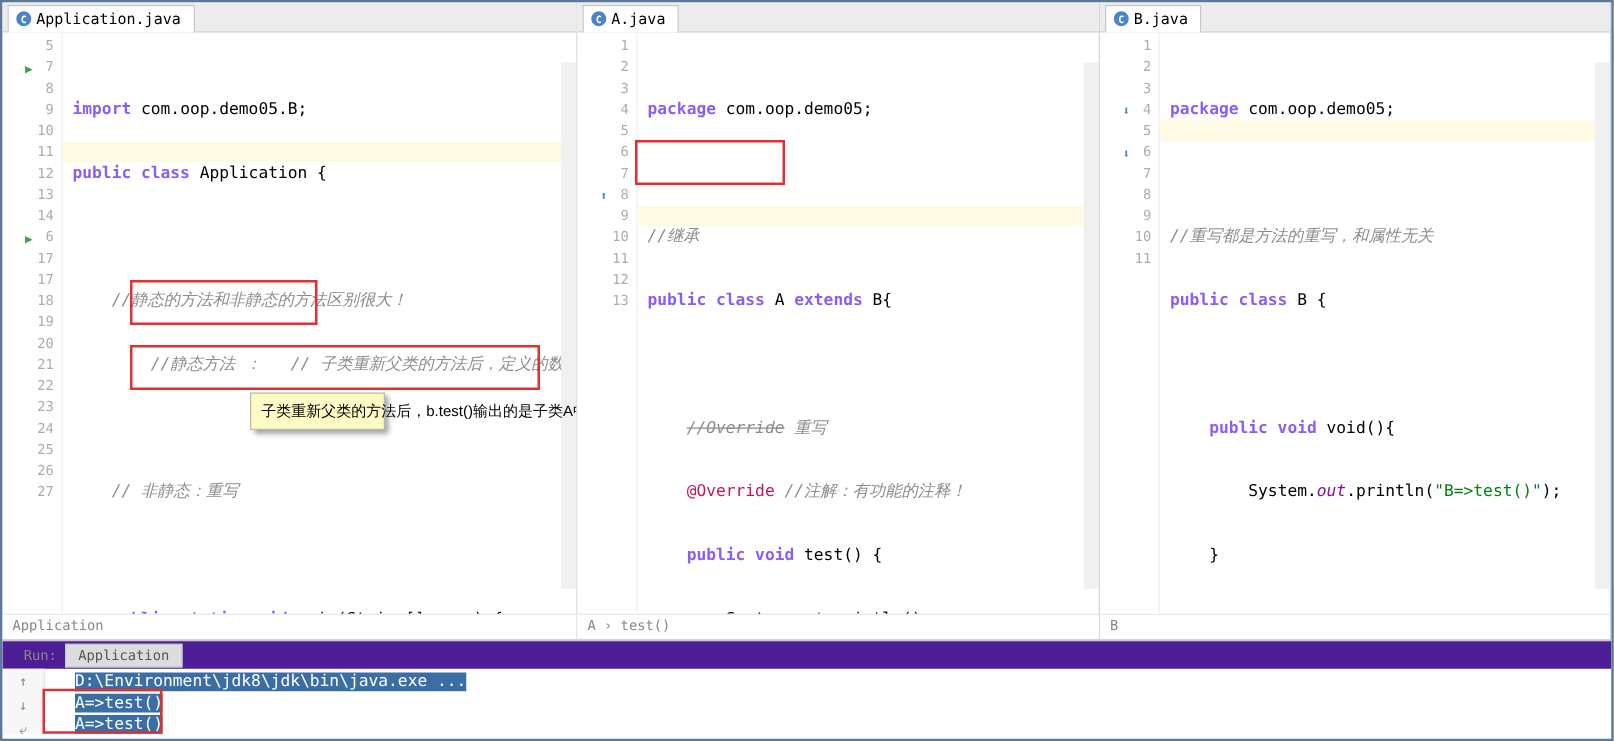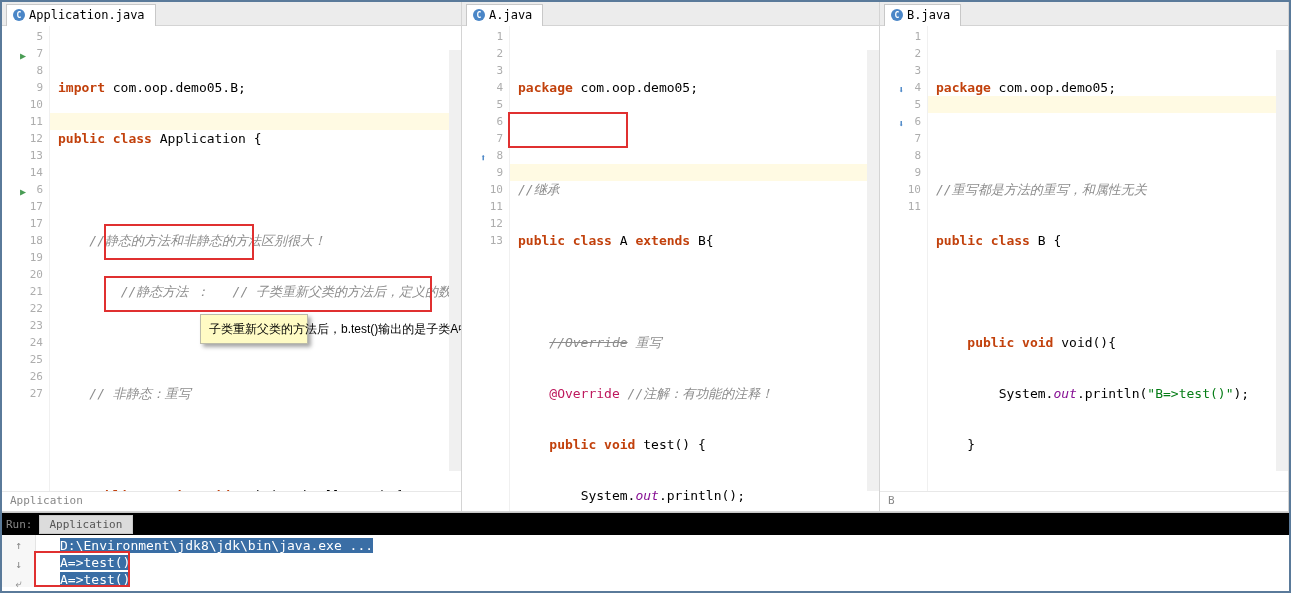--- a/index.html
+++ b/index.html
@@ -13,30 +13,30 @@
 .file-tab { background: #fff; border: 1px solid #c8c8c8; border-bottom: none; padding: 2px 10px 2px 6px; font-size: 12px; display: flex; align-items: center; gap: 4px; height: 22px; margin-top: 2px; }
 .file-icon { width: 12px; height: 12px; background: #4a86c7; border-radius: 50%; color: #fff; font-size: 8px; display: flex; align-items: center; justify-content: center; font-weight: bold; }
 .code-area { flex: 1; display: flex; font-family: "Consolas", monospace; font-size: 13px; line-height: 17px; overflow: hidden; position: relative; }
 .gutter { width: 48px; background: #fff; text-align: right; color: #adadad; font-size: 11px; padding: 2px 6px 0 0; user-select: none; border-right: 1px solid #f0f0f0; position: relative; }
 .gutter .ln { height: 17px; }
 .gicons { position: absolute; left: 2px; width: 16px; }
 .gicons span { position: absolute; font-size: 10px; color: #6e6e6e; }
 .code { flex: 1; padding: 2px 0 0 8px; white-space: pre; position: relative; }
 .code .cl { height: 17px; display: block; }
 .hl-line { position: absolute; left: 0; right: 0; height: 17px; background: #fffae3; z-index: 0; }
-.kw { color: #c2410c; font-weight: bold; }
+.kw { color: #8b5cf6; font-weight: bold; }
 .str { color: #067d17; }
 .com { color: #8c8c8c; font-style: italic; }
 .ann { color: #be185d; }
 .it { font-style: italic; }
 .red-box { position: absolute; border: 2px solid #e03030; background: transparent; z-index: 5; }
 .note { position: absolute; background: #fffbc4; border: 1px solid #bba; box-shadow: 3px 3px 4px rgba(0,0,0,.35); padding: 6px 8px; font-family: "Microsoft YaHei", sans-serif; font-size: 12px; line-height: 16px; width: 108px; z-index: 10; }
 .breadcrumb { height: 20px; font-size: 11px; color: #888; padding: 2px 8px; border-top: 1px solid #e8e8e8; background: #fff; }
 .console { border-top: 1px solid #c8c8c8; }
-.console-tabbar { height: 22px; background: #000000; display: flex; align-items: center; font-size: 11px; color: #555; padding-left: 4px; }
+.console-tabbar { height: 22px; background: #4c1d95; display: flex; align-items: center; font-size: 11px; color: #555; padding-left: 17px; }
 .console-tabbar .run-lbl { color: #888; margin-right: 6px; }
 .console-tabbar .ctab { background: #dcdcdc; padding: 2px 10px; border: 1px solid #c8c8c8; }
 .console-body { display: flex; height: 52px; font-family: Consolas, monospace; font-size: 13px; line-height: 17px; }
 .console-gutter { width: 34px; background: #f7f7f7; border-right: 1px solid #e4e4e4; display: flex; flex-direction: column; align-items: center; padding-top: 2px; gap: 2px; color: #888; font-size: 11px; }
 .console-out { flex: 1; padding: 2px 24px; position: relative; }
 .console-out .sel { background: #3a6ea5; color: #fff; display: inline; }
 .scrollbar { position: absolute; right: 0; top: 24px; bottom: 20px; width: 12px; background: #f0f0f0; }
 </style>
 </head>
 <body>
@@ -144,20 +144,21 @@
         <span class="cl">    <span class="ann">@Override </span><span class="com">//注解：有功能的注释！</span></span>
         <span class="cl">    <span class="kw">public void</span><span> test() {</span></span>
         <span class="cl">        <span>System.</span><span class="it" style="color:#871094">out</span><span>.println();</span></span>
         
         
         
         <div class="red-box" style="top:86px;left:-2px;width:120px;height:36px;"></div>
       </div>
       <div class="scrollbar"></div>
     </div>
+    <div class="breadcrumb">A › test()</div>
   </div>
 
   <div class="editor-pane pane3">
     <div class="tab-bar">
       <div class="file-tab">
         <span class="file-icon">C</span>
         <span>B.java</span>
       </div>
     </div>
     <div class="code-area">

